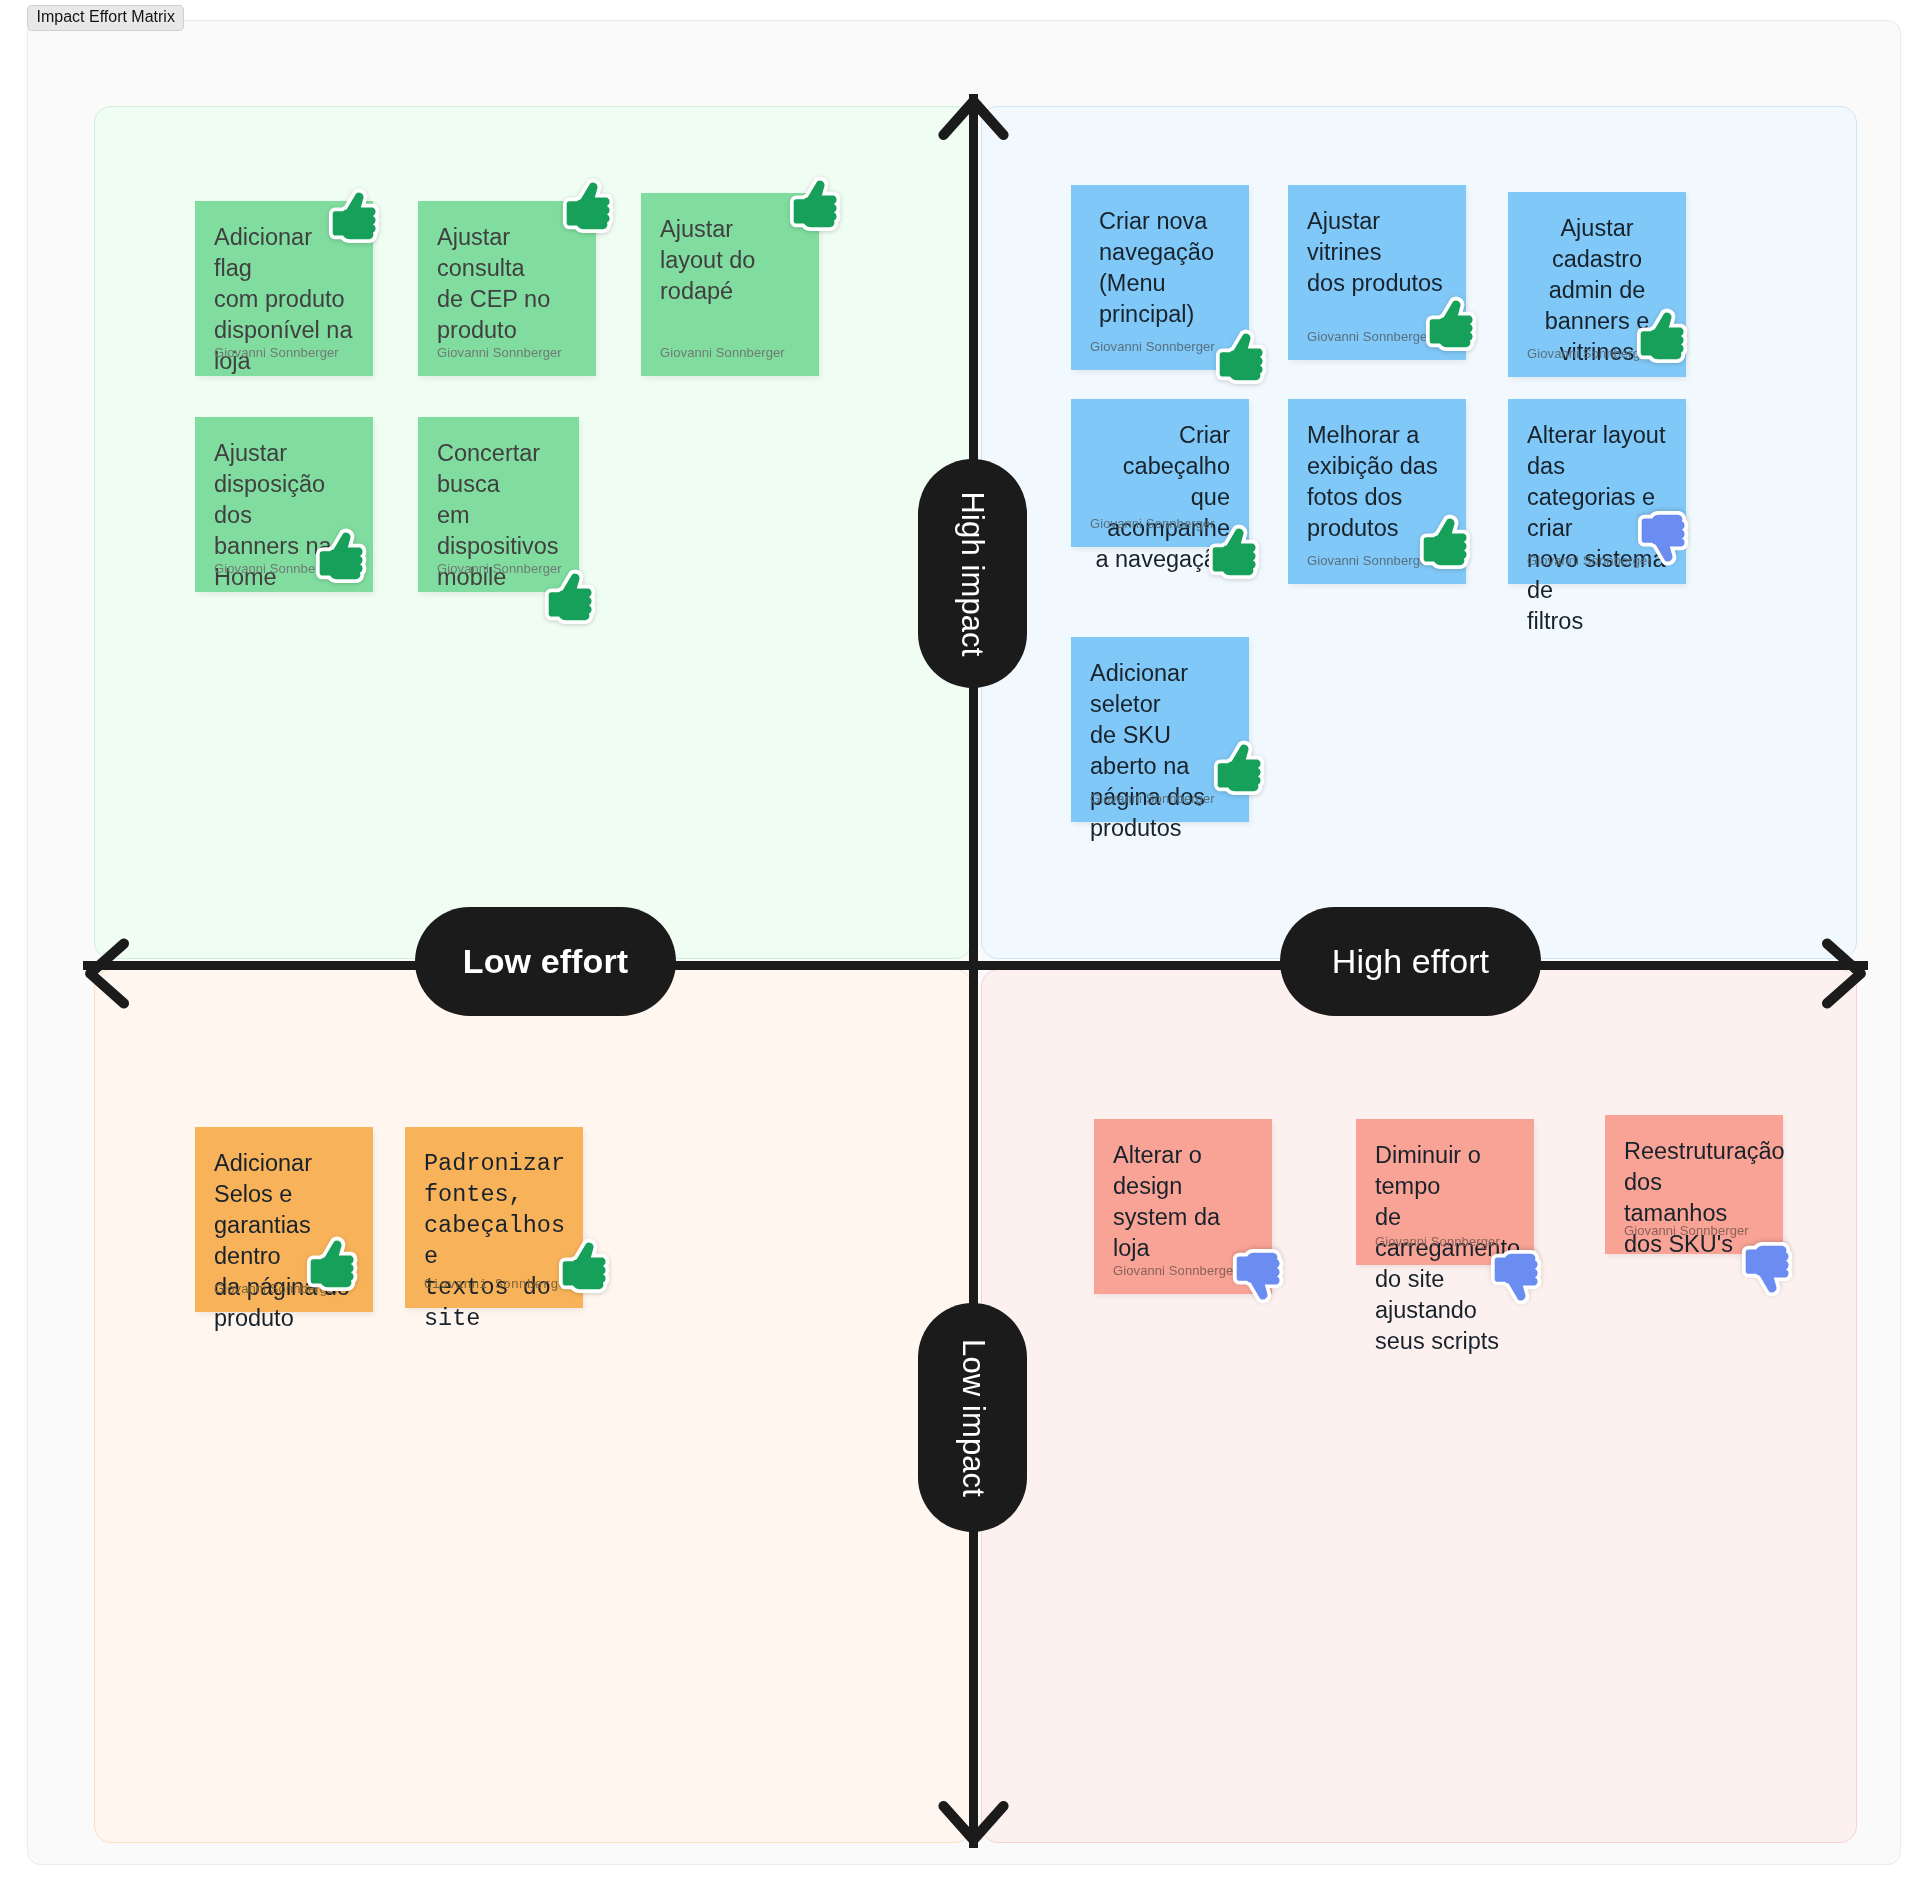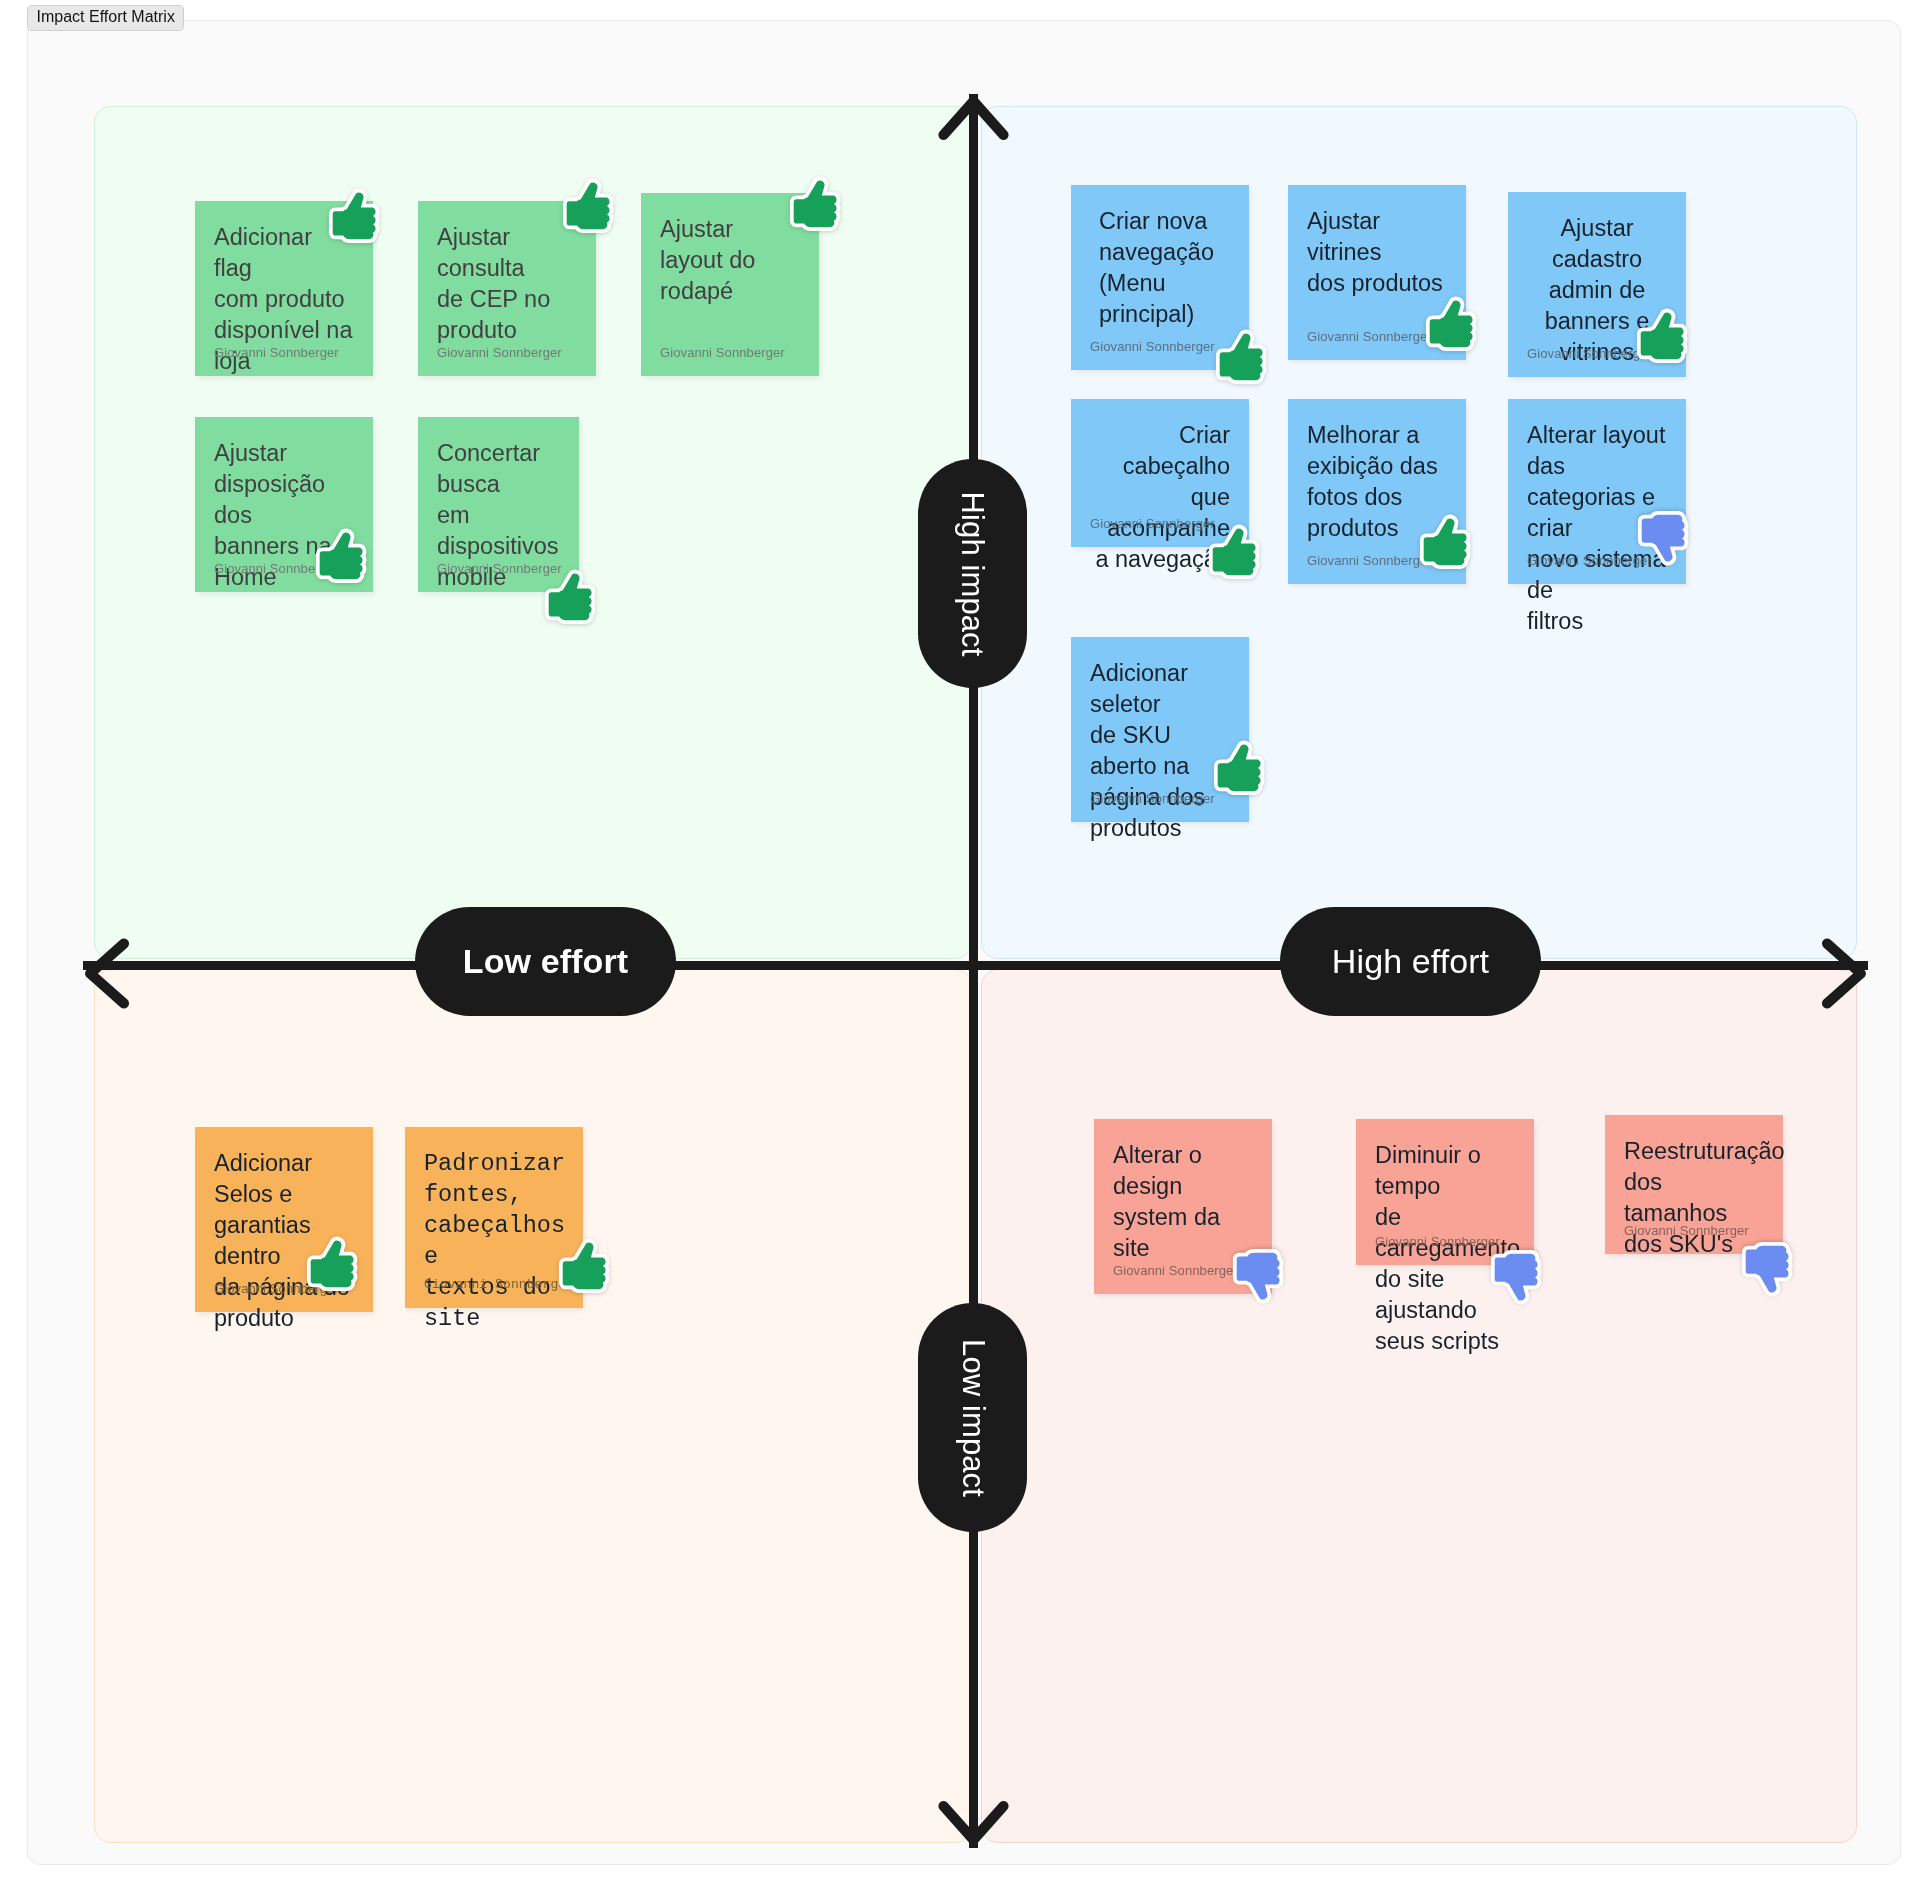--- a/index.html
+++ b/index.html
@@ -398,21 +398,21 @@
     <svg viewBox="0 0 64 64">
         <g>
           <path d="M20 27 L30 10 a5 5 0 0 1 8 4 l-3 11 h13 a5 5 0 0 1 0 9 a5 5 0 0 1 0 9 a5 5 0 0 1 0 9 a5 5 0 0 1 -4 7 H23 a8 8 0 0 1 -8-8 V33 a6 6 0 0 1 5-6 z M8 29 h10 v26 H8 a3 3 0 0 1 -3-3 V32 a3 3 0 0 1 3-3 z" fill="none" stroke="#ffffff" stroke-width="8" stroke-linejoin="round"></path>
           <path d="M20 27 L30 10 a5 5 0 0 1 8 4 l-3 11 h13 a5 5 0 0 1 0 9 a5 5 0 0 1 0 9 a5 5 0 0 1 0 9 a5 5 0 0 1 -4 7 H23 a8 8 0 0 1 -8-8 V33 a6 6 0 0 1 5-6 z M8 29 h10 v26 H8 a3 3 0 0 1 -3-3 V32 a3 3 0 0 1 3-3 z" fill="#17a05a"></path>
         </g>
       </svg>
   </div>
 
   <div class="note red" style="left:1094px; top:1119px; width:178px; height:175px;">
     <div class="note-text">Alterar o design
-system da site</div>
+system da loja</div>
     <div class="note-author">Giovanni Sonnberger</div>
   </div>
   <div class="reaction down" style="left:1232px; top:1248px;">
     <svg viewBox="0 0 64 64">
         <g>
           <path d="M20 27 L30 10 a5 5 0 0 1 8 4 l-3 11 h13 a5 5 0 0 1 0 9 a5 5 0 0 1 0 9 a5 5 0 0 1 0 9 a5 5 0 0 1 -4 7 H23 a8 8 0 0 1 -8-8 V33 a6 6 0 0 1 5-6 z M8 29 h10 v26 H8 a3 3 0 0 1 -3-3 V32 a3 3 0 0 1 3-3 z" fill="none" stroke="#ffffff" stroke-width="8" stroke-linejoin="round"></path>
           <path d="M20 27 L30 10 a5 5 0 0 1 8 4 l-3 11 h13 a5 5 0 0 1 0 9 a5 5 0 0 1 0 9 a5 5 0 0 1 0 9 a5 5 0 0 1 -4 7 H23 a8 8 0 0 1 -8-8 V33 a6 6 0 0 1 5-6 z M8 29 h10 v26 H8 a3 3 0 0 1 -3-3 V32 a3 3 0 0 1 3-3 z" fill="#6b8cf0"></path>
         </g>
       </svg>
   </div>

